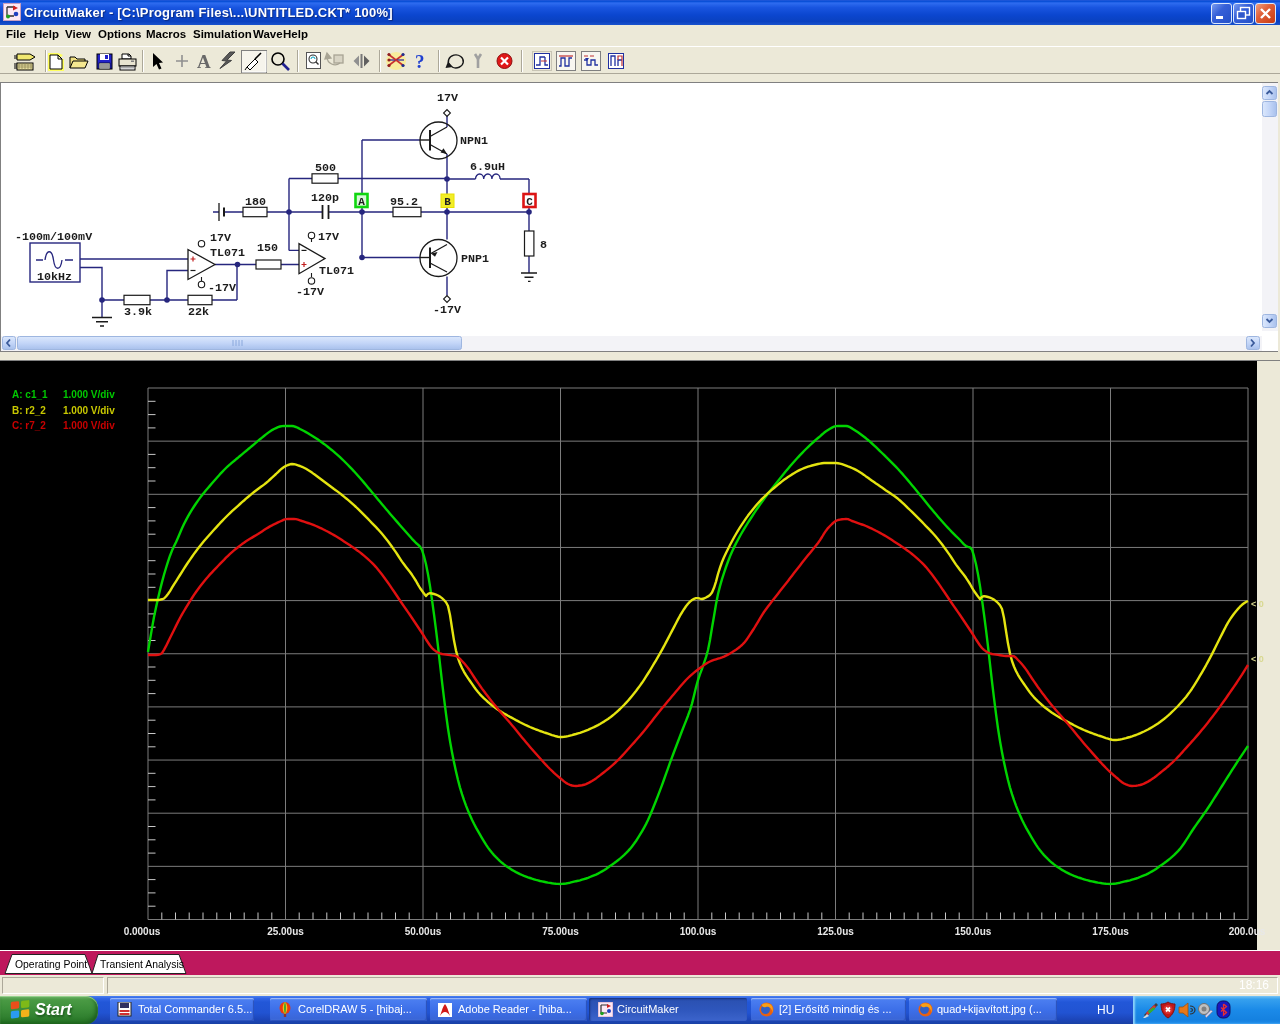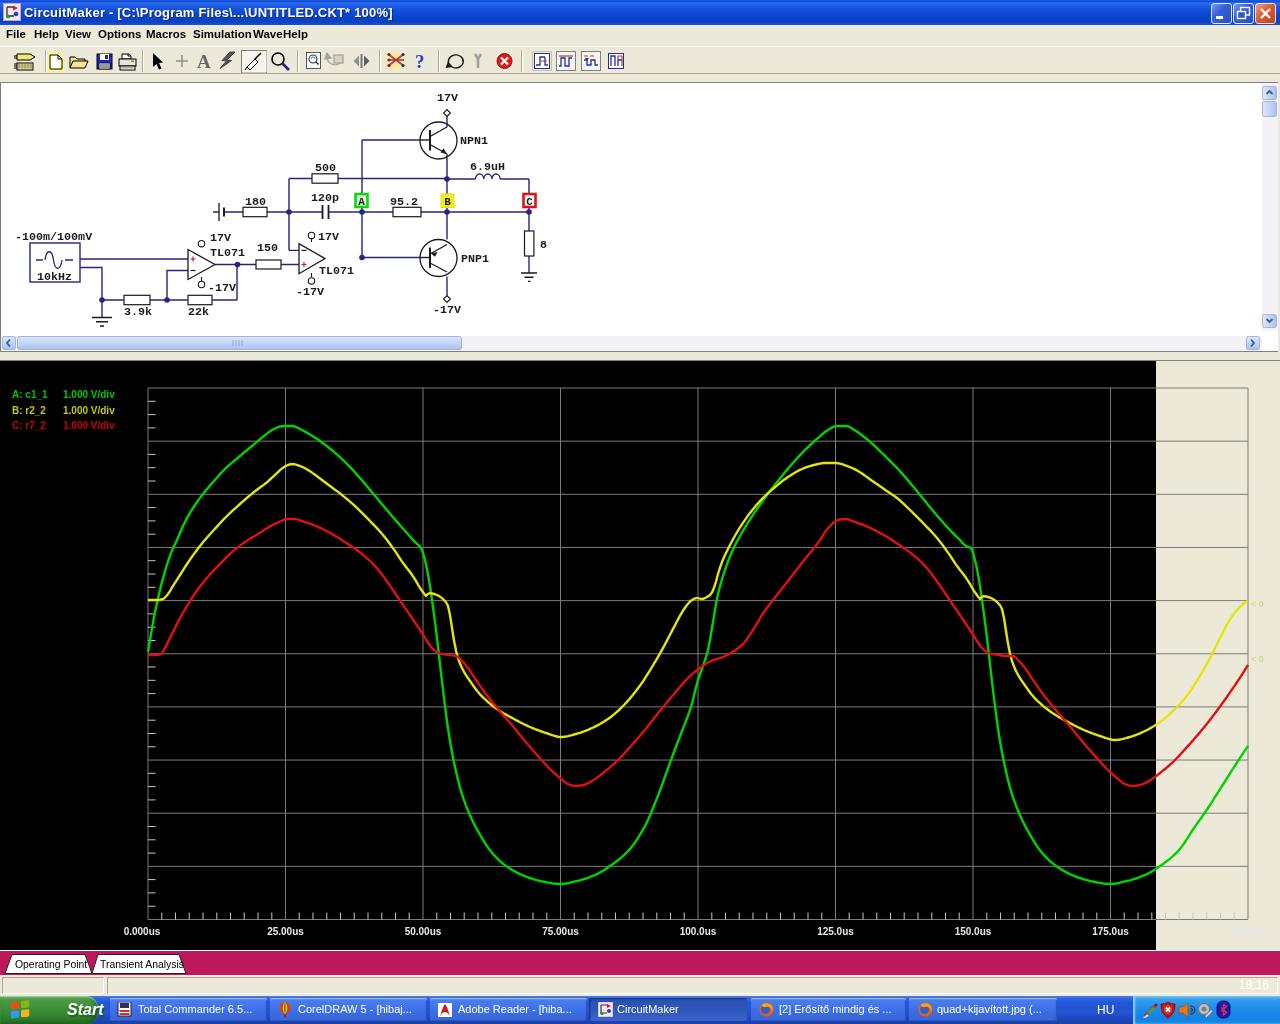--- a/index.html
+++ b/index.html
@@ -21,33 +21,33 @@
 
 #toolbar { left:0; top:46px; width:1280px; height:28px; background:#ece9d8; border-top:1px solid #fff; border-bottom:1px solid #aca899; }
 
 #schem-strip { left:0; top:74px; width:1280px; height:8px; background:#ece9d8; }
 #schematic { left:0; top:82px; width:1280px; height:270px; background:#fff; border:1px solid #808080; border-right:none; }
 #vscroll { left:1262px; top:83px; width:16px; height:248px; background:#f6f6fa; }
 #hscroll { left:1px; top:336px; width:1261px; height:15px; background:#f6f6fa; }
 #schem-frame-r { left:1278px; top:74px; width:2px; height:278px; background:#ece9d8; }
 
 #waveband { left:0; top:352px; width:1280px; height:9px; background:#ece9d8; border-bottom:1px solid #808080; }
-#waveform { left:0; top:361px; width:1156px; height:589px; background:#000; }
+#waveform { left:0; top:361px; width:1257px; height:589px; background:#000; }
 
 #tabrow { left:0; top:950px; width:1280px; height:25px; background:#be185d; border-top:1px solid #fff; }
 
 #statusbar { left:0; top:975px; width:1280px; height:21px; background:#ece9d8; }
 .spanel { position:absolute; top:2px; height:17px; border:1px solid; border-color:#aca899 #fff #fff #aca899; }
 
 #taskbar { left:0; top:996px; width:1280px; height:28px;
   background:linear-gradient(180deg,#4a80f0 0%,#3064e4 9%,#2257d8 22%,#2153d2 60%,#1c45b8 85%,#1941a5 100%); }
 #startbtn { left:0; top:996px; width:98px; height:28px; border-radius:0 12px 12px 0;
   background:linear-gradient(180deg,#74b56c 0%,#4a9a44 14%,#3d8f3a 45%,#2f7e2e 80%,#268024 100%);
   box-shadow:inset 0 1px 1px #9cd693, inset -2px -2px 4px #1c5c1c; }
-#starttxt { left:35px; top:1001px; color:#fff; font-size:16px; font-weight:bold; font-style:italic; text-shadow:1px 2px 2px #1e5a1e;margin-left:32px; }
+#starttxt { left:35px; top:1001px; color:#fff; font-size:16px; font-weight:bold; font-style:italic; text-shadow:1px 2px 2px #1e5a1e; }
 .task { position:absolute; top:998px; height:23px; border-radius:2px; color:#fff; font-size:11px;
   background:linear-gradient(180deg,#77a0f4 0%,#4a7df0 10%,#3c6ee8 55%,#3a66d8 90%,#4a78e4 100%);
   box-shadow:inset 0 1px 0 #9ab8f8, inset -1px -1px 1px #2a50b8; }
 .task .ttxt { position:absolute; left:28px; top:5px; white-space:nowrap; overflow:hidden; }
 #tsk4 { background:linear-gradient(180deg,#2a50b0 0%,#2e56bc 50%,#3c64cc 100%); box-shadow:inset 1px 1px 2px #15307a; }
 #tray { left:1133px; top:996px; width:147px; height:28px;
   background:linear-gradient(180deg,#6cbdf4 0%,#35a0ee 12%,#1b8ae8 50%,#1581e0 85%,#1d8ceb 100%);
   box-shadow:inset 2px 0 2px #8cd2fa; }
 #clock { left:1239px; top:978px; color:#fff; font-size:12px; }
 #hu { left:1097px; top:1003px; color:#fff; font-size:12px; }
@@ -586,21 +586,21 @@
   <div class="abs" id="startbtn"></div>
   <svg class="abs" style="left:9px;top:998px" width="24" height="23" viewBox="0 0 26 22">
     <g transform="skewY(-6)">
       <rect x="2" y="3" width="9" height="8" rx="1.5" fill="#e84e1b"></rect>
       <rect x="13" y="3" width="9" height="8" rx="1.5" fill="#7eb918"></rect>
       <rect x="2" y="13" width="9" height="8" rx="1.5" fill="#2a9bf0"></rect>
       <rect x="13" y="13" width="9" height="8" rx="1.5" fill="#f2b21a"></rect>
     </g>
   </svg>
   <div class="abs" id="starttxt">Start</div>
-  <div class="abs task" style="left:110px;width:157px">
+  <div class="abs task" style="left:110px;width:144px">
     <svg style="position:absolute;left:7px;top:4px" width="15" height="15" viewBox="0 0 15 15">
       <rect x="1" y="0" width="13" height="14" fill="#fff" stroke="#222"></rect>
       <rect x="3" y="1" width="9" height="5" fill="#303060"></rect>
       <rect x="2.5" y="8" width="10" height="2" fill="#d03030"></rect>
       <rect x="2.5" y="11" width="10" height="2" fill="#d03030"></rect>
     </svg>
     <span class="ttxt">Total Commander 6.5...</span>
   </div>
   <div class="abs task" style="left:270px;width:157px">
     <svg style="position:absolute;left:8px;top:4px" width="14" height="16" viewBox="0 0 14 16">

